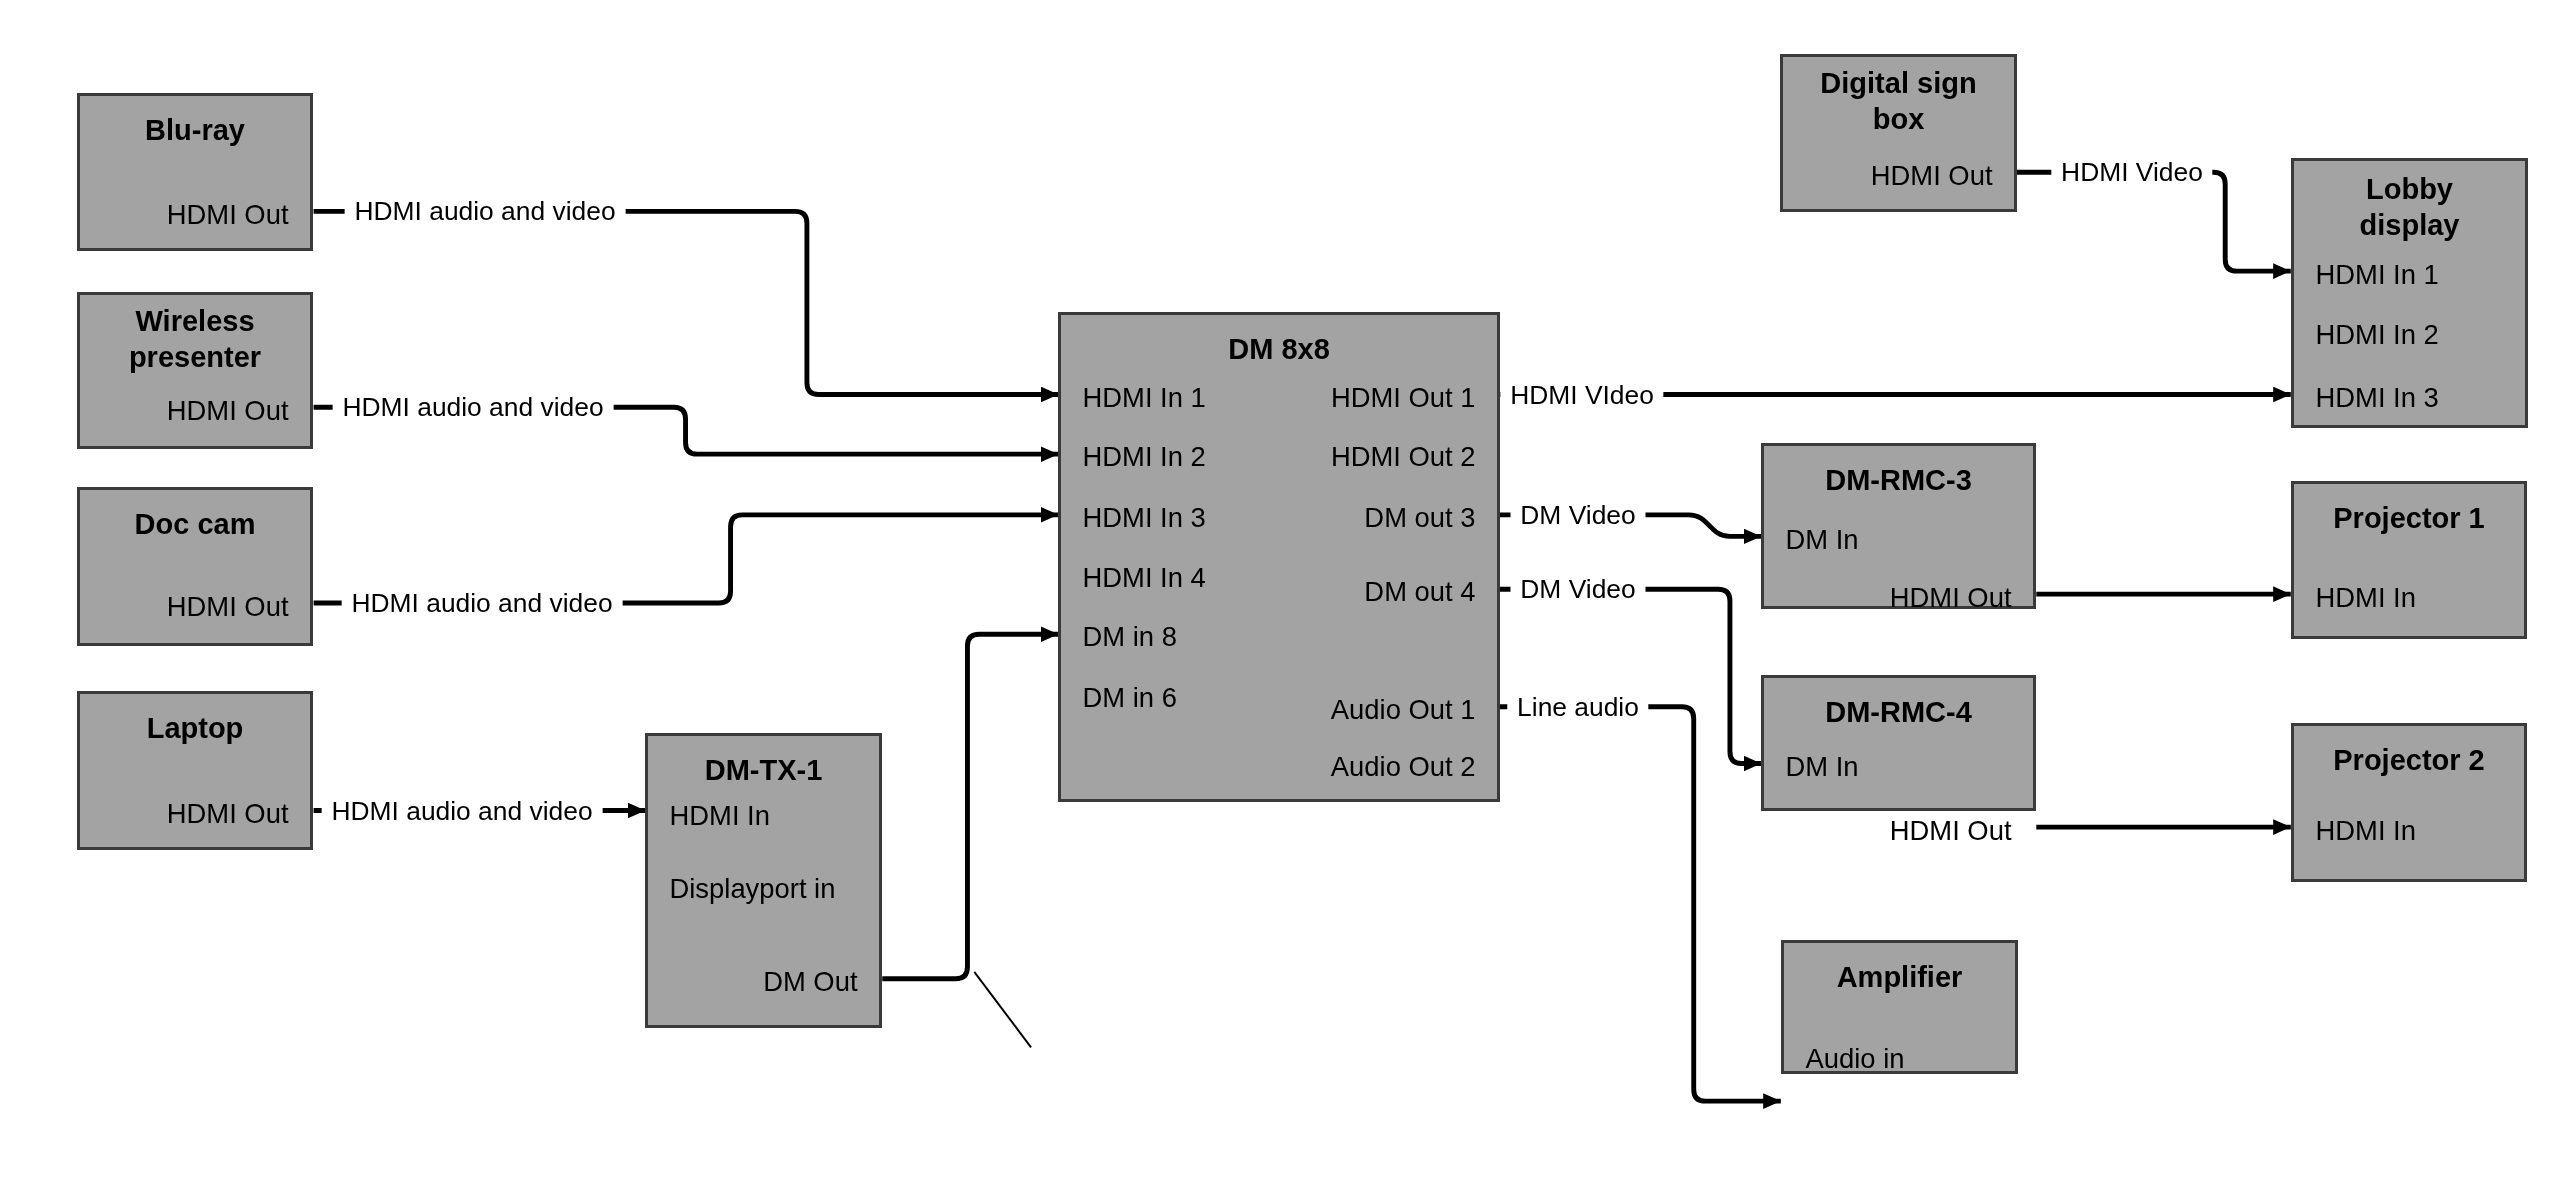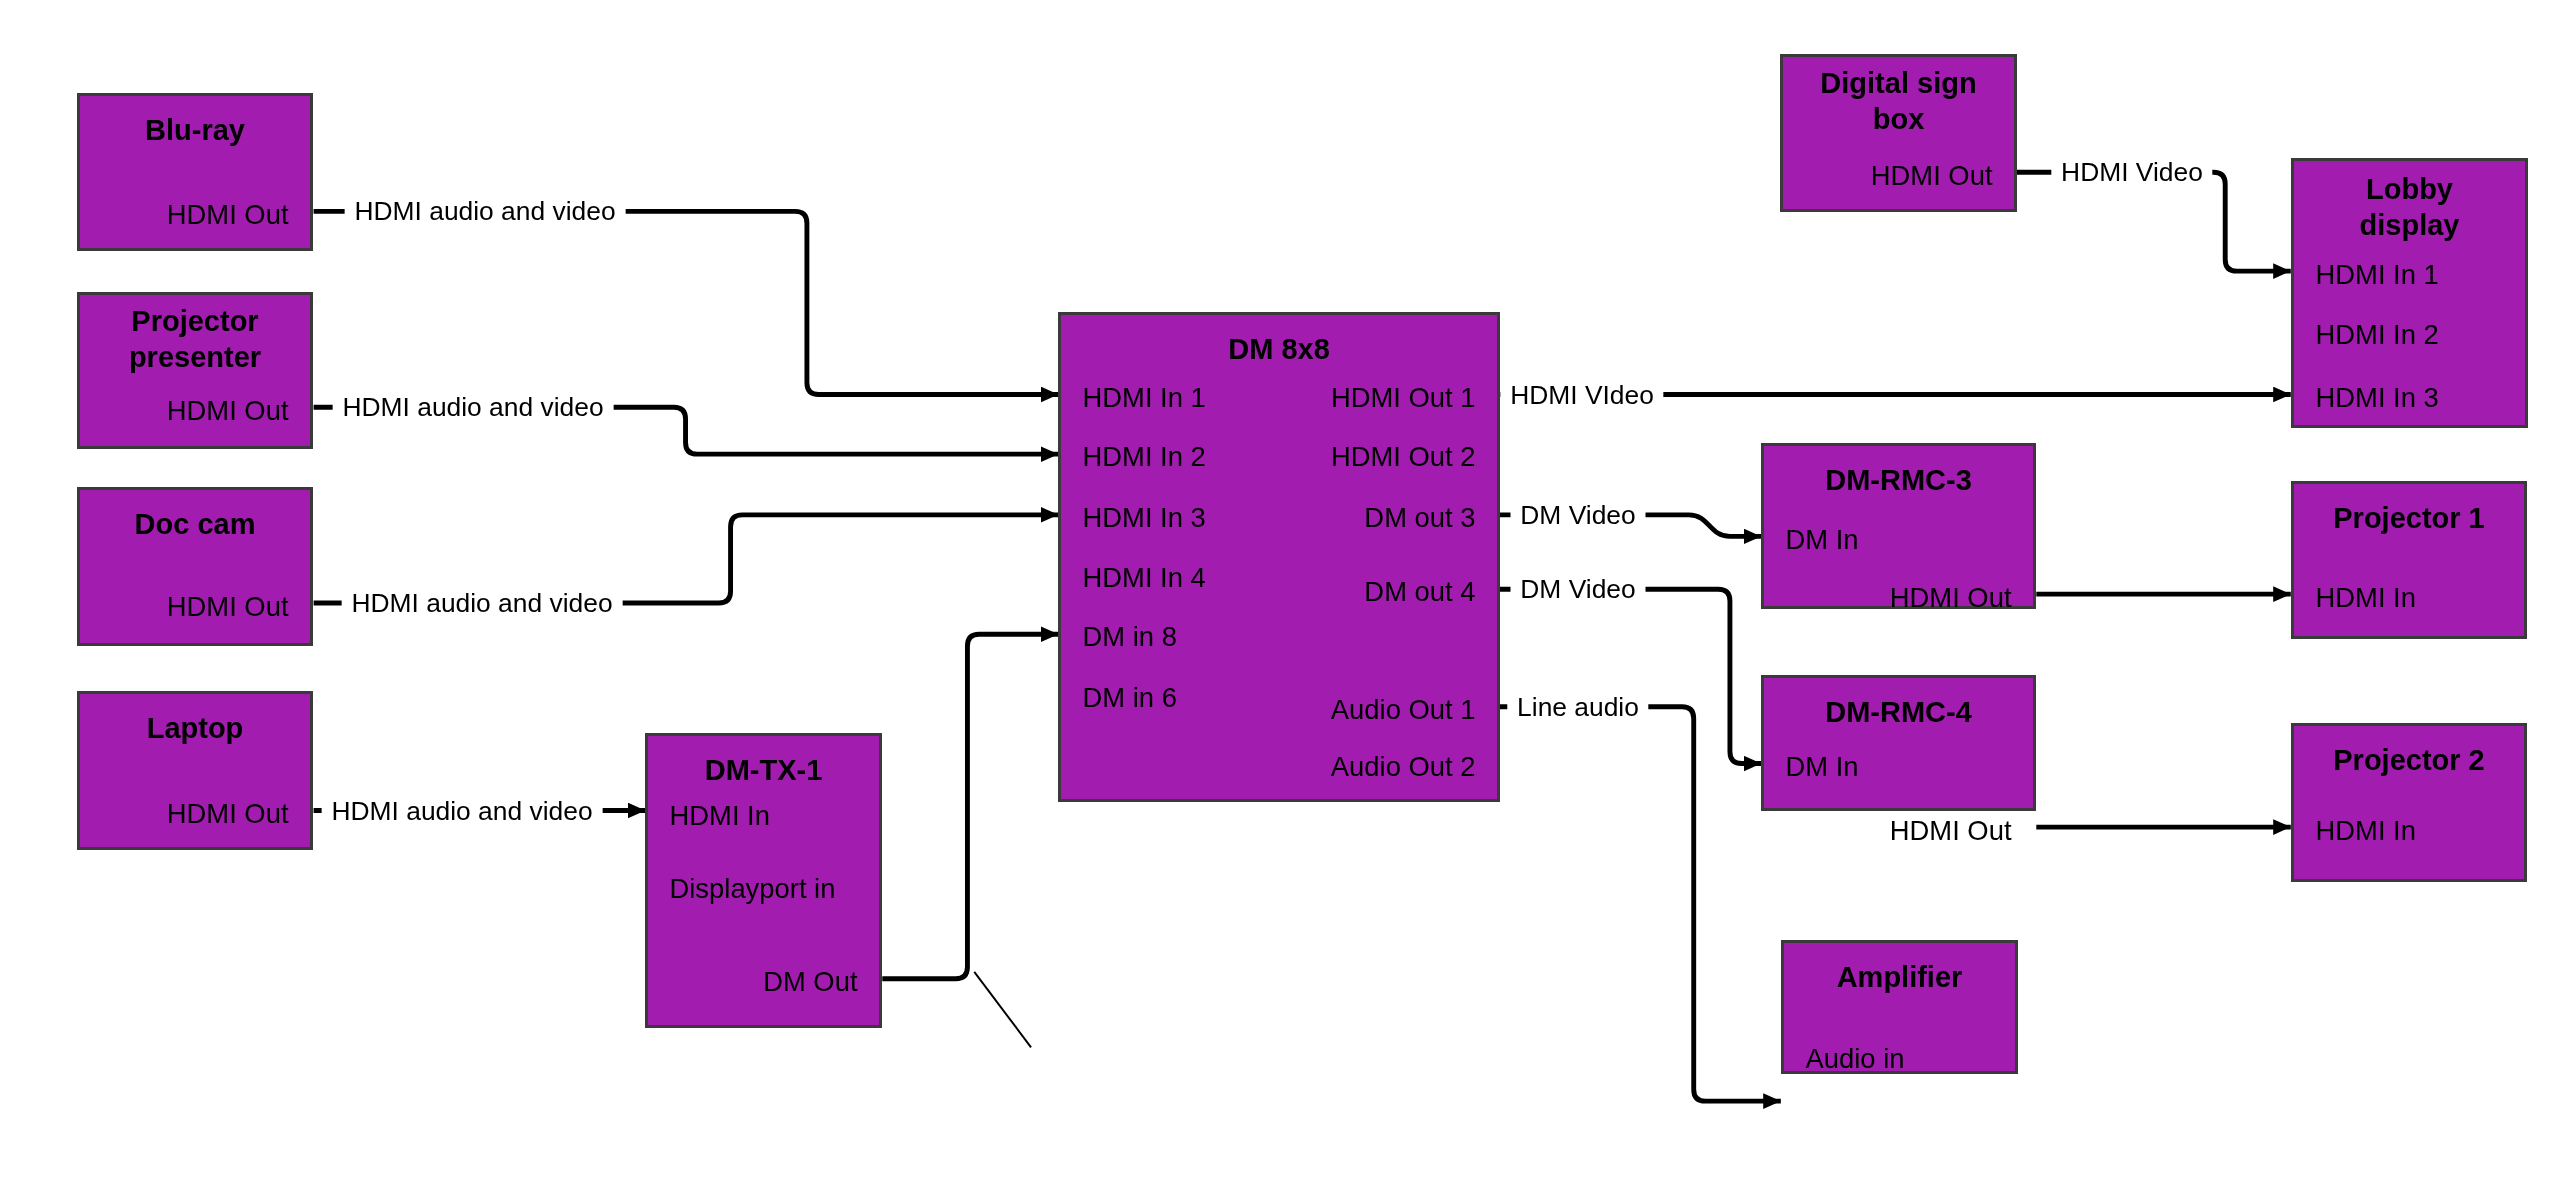--- a/index.html
+++ b/index.html
@@ -2,21 +2,21 @@
 <html><head>
 <meta charset="utf-8">
 <style>
   html,body{margin:0;padding:0;background:#ffffff;}
   .canvas{
     position:relative;width:2576px;height:1201px;background:#ffffff;
     font-family:"Liberation Sans",sans-serif;color:#000;overflow:hidden;
   }
   svg.wires{position:absolute;left:0;top:0;width:2576px;height:1201px;}
   .node{
-    position:absolute;background:#a21caf;border:3.9px solid #3a3a3a;
+    position:absolute;background:#a3a3a3;border:3.9px solid #3a3a3a;
     box-sizing:border-box;
   }
   .node .title{
     font-weight:bold;font-size:29px;line-height:36px;text-align:center;
     margin:15.7px auto 0 auto;
   }
   .port{
     position:absolute;font-size:27.4px;line-height:33px;white-space:nowrap;
   }
   .port.pleft{left:21.5px;text-align:left;}
@@ -59,21 +59,21 @@
       <path stroke-width="2" d="M 995 993 L 1053 1070"></path>
     </g>
   </svg>
 
   <div class="node" style="left:77px;top:93px;width:236px;height:158px">
     <div class="title">Blu-ray</div>
     <div class="port pright" style="top:102px">HDMI Out</div>
   </div>
 
   <div class="node" style="left:77px;top:292px;width:236px;height:157px">
-    <div class="title" style="max-width:176px;margin-top:7.8px">Projector presenter</div>
+    <div class="title" style="max-width:176px;margin-top:7.8px">Wireless presenter</div>
     <div class="port pright" style="top:99px">HDMI Out</div>
   </div>
 
   <div class="node" style="left:77px;top:487px;width:236px;height:159px">
     <div class="title">Doc cam</div>
     <div class="port pright" style="top:100px">HDMI Out</div>
   </div>
 
   <div class="node" style="left:77px;top:691px;width:236px;height:159px">
     <div class="title">Laptop</div>

